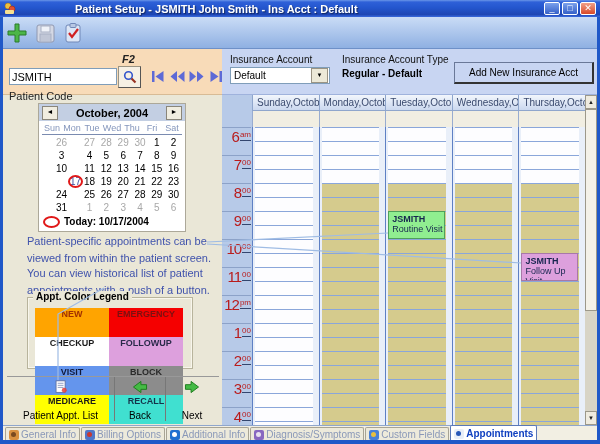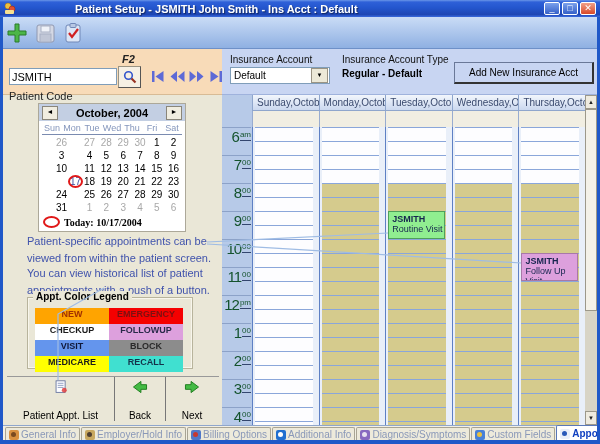--- a/index.html
+++ b/index.html
@@ -53,35 +53,35 @@
     line-height:10px;text-align:center;color:#000;}
   #cal-dow{display:grid;grid-template-columns:repeat(7,1fr);border-bottom:1px solid #7A8BB0;
     margin:1px 3px 0 3px;}
   .cal-dow{text-align:center;font-size:9px;color:#8496BC;padding:1px 0;}
   #cal-grid{display:grid;grid-template-columns:repeat(7,1fr);margin:1px 3px 0 3px;}
   .cal-day{text-align:center;font-size:10px;color:#000;height:13px;line-height:13px;position:relative;}
   .cal-day.muted{color:#A8A8A8;}
   .cal-day.sel{color:#3A4A9C;margin-left:28px;}
   .cal-day.sel::after{content:"";position:absolute;left:-2px;right:-2px;top:0px;bottom:0px;
     border:2px solid #E01818;border-radius:50%;}
-  #cal-footer{display:flex;align-items:flex-end;gap:4px;padding:2px 4px 3px 4px;font-family:Liberation Serif, serif;}
+  #cal-footer{display:flex;align-items:flex-start;gap:4px;padding:2px 4px 3px 4px;}
   .red-ellipse{width:13px;height:8px;border:2px solid #E01818;border-radius:50%;flex:0 0 auto;}
   #cal-today{font-size:10px;font-weight:bold;color:#000;}
 
   .para{position:absolute;left:24px;width:192px;font-size:11px;line-height:17px;color:#4053AC;}
   #para1{top:138px;}
   #para2{top:170px;}
 
   
   #legend{position:absolute;left:24px;top:202px;width:164px;height:70px;
     border:1px solid #B8B49C;box-shadow:inset 0 0 0 1px #F8F6EC;}
   #legend-title{position:absolute;left:5px;top:-7px;background:#EAE7D7;padding:0 3px;
     font-size:10px;font-weight:bold;color:#000;white-space:nowrap;}
   #legend-grid{position:absolute;left:7px;top:10px;display:grid;grid-template-columns:74px 74px;}
-  .legend-cell{height:16px;line-height:13px;text-align:center;font-size:9px;font-weight:bold;}
+  .legend-cell{height:29px;line-height:13px;text-align:center;font-size:9px;font-weight:bold;}
 
   
   #left-buttons{position:absolute;left:4px;top:281px;width:212px;height:44px;border-top:1px solid #999;
     display:flex;}
   .panelbtn{position:relative;display:flex;flex-direction:column;align-items:center;
     justify-content:flex-start;padding-top:3px;box-sizing:border-box;}
   .panelbtn span{font-size:10px;color:#000;margin-top:16px;}
   #btn-appt-list{width:108px;border-right:1px solid #777;}
   #btn-back{width:51px;border-right:1px solid #777;}
   #btn-next{width:52px;}
@@ -98,21 +98,21 @@
   #ins-type-label{position:absolute;left:120px;top:5px;font-size:10px;color:#111;}
   #ins-type-value{position:absolute;left:120px;top:19px;font-size:10px;font-weight:bold;color:#000;}
   #add-ins-btn{position:absolute;left:232px;top:13px;width:140px;height:22px;background:#C8D5F2;
     border:1px solid #6A7898;border-right:2px solid #333;border-bottom:2px solid #333;
     font-size:10px;color:#000;text-align:center;line-height:20px;box-sizing:border-box;}
 
   
   #schedule{position:absolute;left:222px;top:95px;width:375px;height:330px;background:#B7CAE8;}
   #time-gutter{position:absolute;left:0;top:0;width:30px;height:330px;overflow:hidden;background:#B7CAE8;}
   .hourblk{position:absolute;left:0;width:29px;height:28px;border-top:1px solid #8CA2C8;
-    text-align:right;color:#14532d;}
+    text-align:right;color:#b91c1c;}
   .hnum{font-size:15px;letter-spacing:-1px;}
   .hsup{font-size:8px;border-bottom:1px solid #33466E;position:relative;top:-5px;margin-left:1px;padding-bottom:1px;}
   #day-headers{position:absolute;left:30px;right:12px;top:0;height:16px;display:flex;}
   .dayhead{flex:1;box-sizing:border-box;border-left:1px solid #8FA6CC;border-bottom:1px solid #8FA6CC;
     background:linear-gradient(180deg,#F2F6FC,#CBD8EF);font-size:10px;color:#3A4A6E;
     padding:2px 0 0 4px;white-space:nowrap;overflow:hidden;}
   #allday-row{position:absolute;left:30px;right:12px;top:16px;height:16px;display:flex;background:#F1EEE2;}
   .alldaycell{flex:1;box-sizing:border-box;border-left:1px solid #98ACD0;}
   #day-columns{position:absolute;left:30px;right:12px;top:32px;bottom:0;display:flex;background:#E9EFF9;}
   .daycol{flex:1;position:relative;border-left:1px solid #5E80C4;box-sizing:border-box;}
@@ -405,26 +405,20 @@
   </svg>
 
   <div id="tabbar">
       <div class="tab">
         <span class="tabicon" style="background: rgb(216, 144, 64);">
           <i style="background: rgb(122, 74, 32);"></i>
         </span>
         <span>General Info</span>
       </div>
       <div class="tab">
-        <span class="tabicon" style="background: rgb(200, 168, 96);">
-          <i style="background: rgb(80, 64, 48);"></i>
-        </span>
-        <span>Employer/Hold Info</span>
-      </div>
-      <div class="tab">
         <span class="tabicon" style="background: rgb(80, 120, 200);">
           <i style="background: rgb(200, 56, 48);"></i>
         </span>
         <span>Billing Options</span>
       </div>
       <div class="tab">
         <span class="tabicon" style="background: rgb(32, 112, 208);">
           <i style="background: rgb(255, 255, 255);"></i>
         </span>
         <span>Additional Info</span>

